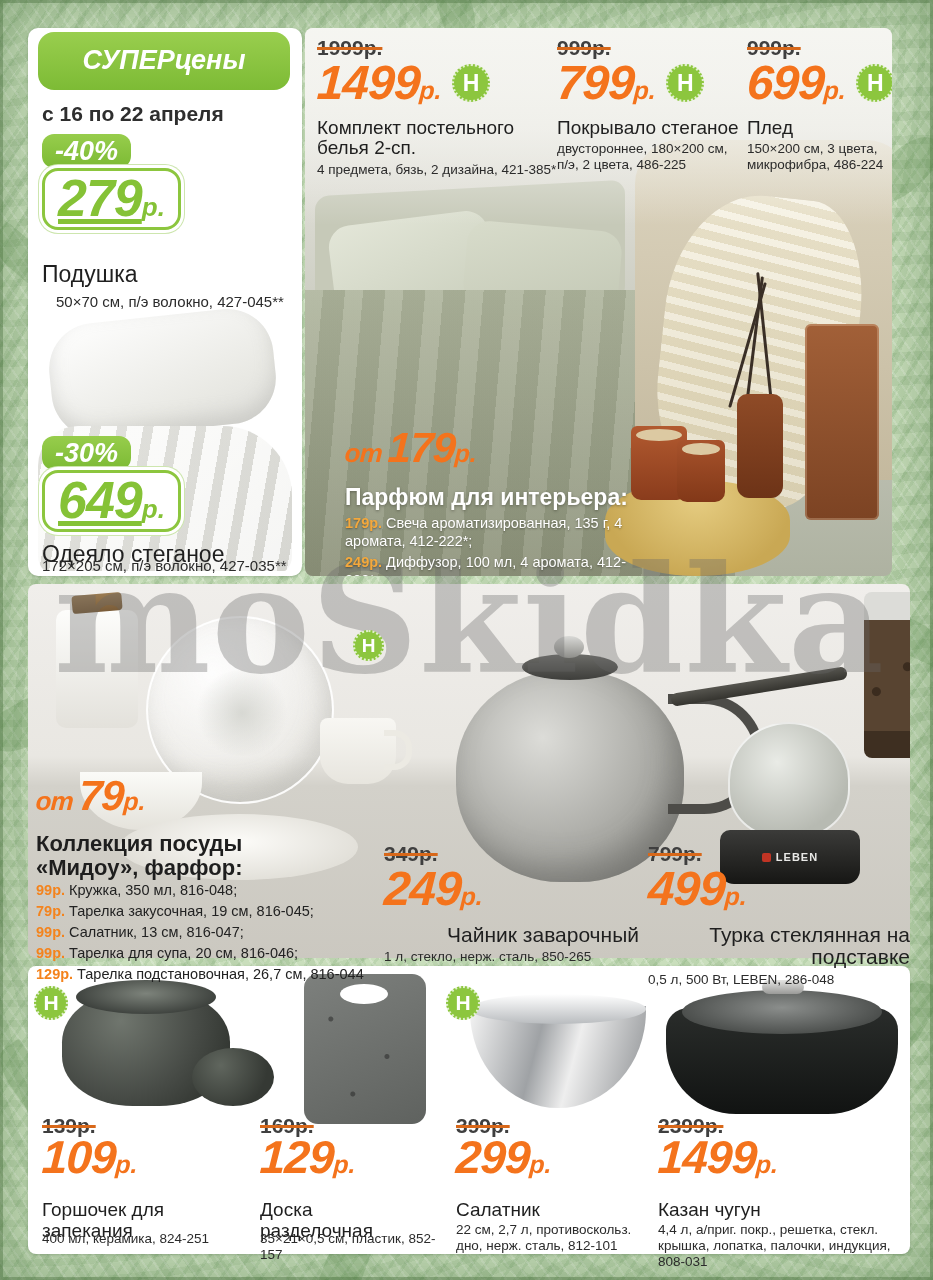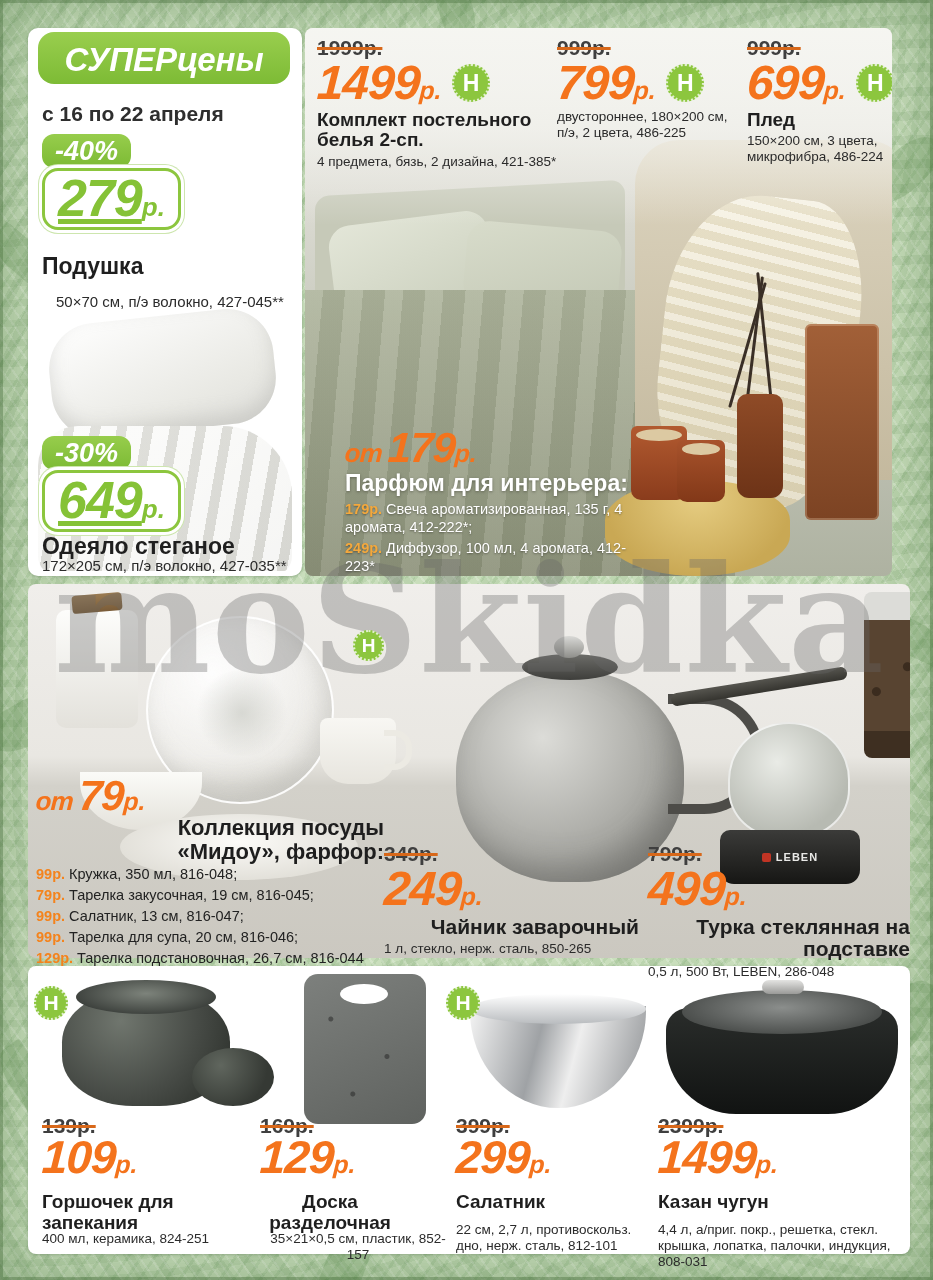--- a/index.html
+++ b/index.html
@@ -26,33 +26,33 @@
   .leaf.l7{left:420px;top:-10px;transform:rotate(70deg);}
   .leaf.l8{left:300px;bottom:-12px;transform:rotate(-70deg);width:86px;height:40px;}
 
   
   .op { font-weight:bold; font-size:21px; color:#3f3f3f;
         text-decoration:line-through; text-decoration-color:#d8681a; text-decoration-thickness:3px; }
   .pr { display:flex; align-items:flex-start; gap:10px; }
   .bp { color:#f4731c; font-weight:bold; font-style:italic; letter-spacing:-1px;
         font-size:48px; line-height:.95; transform:skewX(-3deg); white-space:nowrap; }
   .bp .cur { font-size:25px; letter-spacing:0; }
-  .p-title { font-weight:bold; color:#1f1f1f; font-size:19px; line-height:1.08; margin-top:4px; }
+  .p-title { font-weight:normal; color:#1f1f1f; font-size:19px; line-height:1.08; margin-top:12px; }
   .p-specs { color:#2b2b2b; font-size:13.5px; line-height:1.2; margin-top:3px; }
   .n-badge { width:38px; height:38px; border-radius:50%; background:#8cc63e; color:#fff;
         font-weight:bold; font-size:23px; display:flex; align-items:center; justify-content:center;
         border:2px dotted rgba(255,255,255,.75); flex:0 0 auto; margin-top:4px; }
   .from { font-size:26px; font-weight:bold; font-style:italic; color:#f4731c; margin-right:6px; }
 
   
   .card-left { position:absolute; left:28px; top:28px; width:274px; height:548px;
         background:#fff; border-radius:10px; box-shadow:0 1px 3px rgba(40,70,35,.25); }
-  .super-badge { position:absolute; left:10px; top:4px; width:252px; height:52px;
+  .super-badge { position:absolute; left:10px; top:4px; width:252px; height:58px;
         background:linear-gradient(180deg,#99ce4e,#7dbb35); border-radius:16px;
-        color:#fff; font-weight:bold; font-style:italic; font-size:33px; line-height:56px;
+        color:#fff; font-weight:bold; font-style:italic; font-size:27px; line-height:56px;
         text-align:center; letter-spacing:0; }
   .dates { position:absolute; left:14px; top:74px; font-weight:bold; font-size:21px; color:#2e2e2e; }
   .discount-pill { position:absolute; background:linear-gradient(180deg,#97cd4c,#7cba34);
         color:#fff; font-weight:bold; font-style:italic; font-size:27px; line-height:34px;
         padding:0 13px; border-radius:12px; }
   .gp-box { position:absolute; background:#fff; border:3px solid #8cc63e; border-radius:16px;
         color:#85c236; font-weight:bold; font-style:italic; padding:1px 13px 3px;
         box-shadow:0 0 0 3px #fff, 0 0 0 4px #cde6ae; white-space:nowrap; }
   .gp-box .num { font-size:52px; line-height:1; letter-spacing:-1px;text-decoration:underline; }
   .gp-box .cur { font-size:26px; }
@@ -114,21 +114,21 @@
   .st3 { left:441px; top:252px; transform:rotate(16deg); }
   .gift-box { position:absolute; left:500px; top:296px; width:74px; height:196px;
         background:linear-gradient(#a26038,#7c4323); border-radius:6px;
         box-shadow:inset 0 0 0 2px rgba(255,230,200,.25); }
 
   .price-col { position:absolute; z-index:5; }
   .col-1 { left:12px; top:8px; width:240px; }
   .col-2 { left:252px; top:8px; width:182px; }
   .col-3 { left:442px; top:8px; width:158px; }
   .perfume { position:absolute; left:40px; top:400px; width:290px; z-index:5; }
-  .pf-title { color:#fff; font-weight:bold; font-size:23px; margin-top:2px;
+  .pf-title { color:#fff; font-weight:bold; font-size:23px; margin-top:16px;
         text-shadow:0 1px 3px rgba(40,40,30,.45); }
   .pf-line { color:#fff; font-size:14.5px; line-height:1.25; margin-top:3px;
         text-shadow:0 1px 2px rgba(40,40,30,.5); }
   .pf-price { color:#f4a83c; font-weight:bold; margin-right:4px; }
   .bp.mid { font-size:42px; }
 
   
   .photo-mid { position:absolute; left:28px; top:584px; width:882px; height:374px;
         border-radius:8px; }
   .photo-mid .scene { position:absolute; inset:0; overflow:hidden; border-radius:8px;
@@ -175,33 +175,33 @@
   .m-jar { position:absolute; left:836px; top:8px; width:62px; height:166px; border-radius:8px;
         background:
           radial-gradient(circle at 20% 60%, rgba(30,20,12,.5) 0 4px, transparent 5px),
           radial-gradient(circle at 70% 45%, rgba(30,20,12,.5) 0 4px, transparent 5px),
           linear-gradient(180deg,#dcdcd8 0 17%, #584431 17% 84%, #3e2f21 84%); }
   .watermark { position:absolute; left:26px; top:-38px; width:880px; z-index:3;
         font-family:"DejaVu Serif", serif; font-weight:bold; font-size:148px; line-height:1;
         color:rgba(104,104,104,.34); letter-spacing:1px; white-space:nowrap; pointer-events:none; }
   .n-badge.small { width:31px; height:31px; font-size:19px; position:absolute; left:325px; top:42px; z-index:4; }
   .dishes-block { position:absolute; left:8px; top:192px; width:348px; z-index:5; }
-  .dishes-title { font-weight:bold; color:#1e1e1e; font-size:22px; line-height:1.1; margin-top:0;text-align:right; }
+  .dishes-title { font-weight:bold; color:#1e1e1e; font-size:22px; line-height:1.1; margin-top:16px; }
   .dish-line { font-size:14.5px; color:#222; line-height:1.45; }
   .dish-price { color:#f4831c; font-weight:bold; margin-right:4px; }
   .mid-col { position:absolute; z-index:5; }
   .mid-col .p-title { font-size:21px;text-align:right; }
   .mc-teapot { left:356px; top:258px; width:255px; }
   .mc-turka { left:620px; top:258px; width:262px; }
 
   
   .card-bottom { position:absolute; left:28px; top:966px; width:882px; height:288px;
         background:#fff; border-radius:8px; box-shadow:0 1px 3px rgba(40,70,35,.25); }
   .bp-col { position:absolute; top:0; height:100%; }
-  .bc-1 { left:14px; width:208px; } .bc-2 { left:232px; width:196px;text-align:center; }
+  .bc-1 { left:14px; width:208px; } .bc-2 { left:232px; width:196px; }
   .bc-3 { left:428px; width:198px; } .bc-4 { left:630px; width:246px; }
   .bp-col .op { position:absolute; top:148px; }
   .bp-col .bp { position:absolute; top:170px; font-size:46px; }
   .bp-col .p-title { position:absolute; top:222px; font-size:19px; width:100%; }
   .bc-1 .p-specs, .bc-2 .p-specs { position:absolute; top:262px; width:100%; }
   .bc-3 .p-specs, .bc-4 .p-specs { position:absolute; top:253px; width:100%; }
   .n-badge.b-left { position:absolute; left:-8px; top:16px; width:34px; height:34px; font-size:21px; z-index:6; }
   .n-badge.b-mid  { position:absolute; left:-10px; top:16px; width:34px; height:34px; font-size:21px; z-index:6; }
 
   .ph-pot { position:absolute; left:20px; top:22px; width:168px; height:118px;
@@ -290,20 +290,21 @@
       <div class="p-title">Комплект постельного белья 2-сп.</div>
       <div class="p-specs">4 предмета, бязь, 2 дизайна, 421-385*</div>
     </div>
 
     <div class="price-col col-2">
       <div class="op">999р.</div>
       <div class="pr">
         <div class="bp"><span>799</span><span class="cur">р.</span></div>
         <div class="n-badge">Н</div>
       </div>
+      <div class="p-title">Покрывало стеганое</div>
       <div class="p-specs">двустороннее, 180×200 см, п/э, 2 цвета, 486-225</div>
     </div>
 
     <div class="price-col col-3">
       <div class="op">999р.</div>
       <div class="pr">
         <div class="bp"><span>699</span><span class="cur">р.</span></div>
         <div class="n-badge">Н</div>
       </div>
       <div class="p-title">Плед</div>

